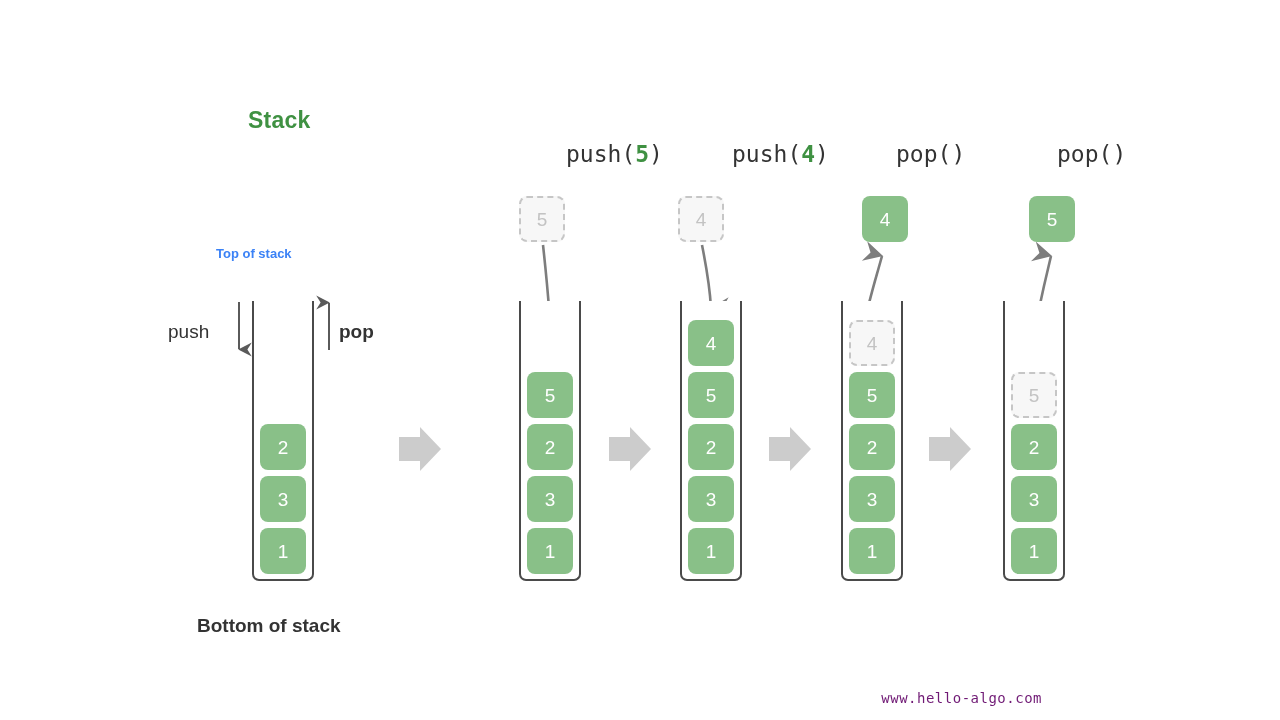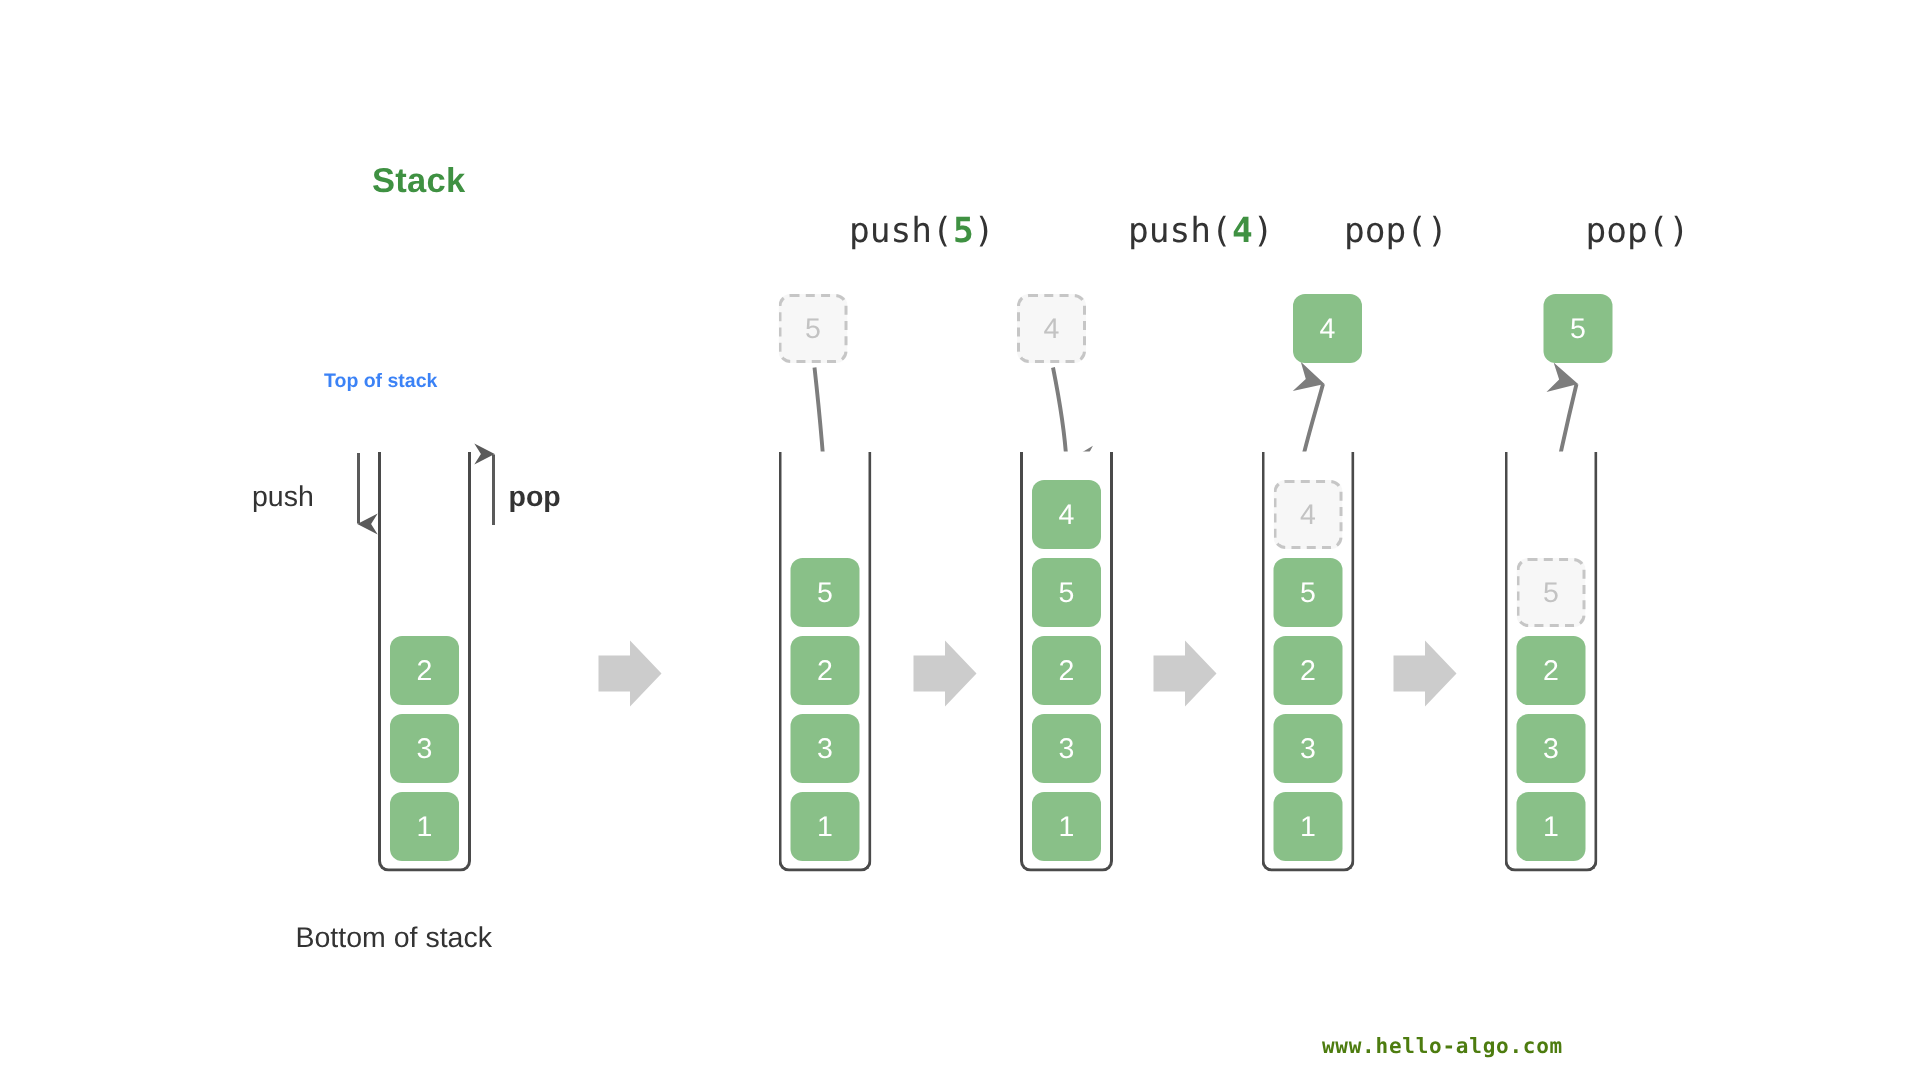--- a/index.html
+++ b/index.html
@@ -19,21 +19,21 @@
   }
 
   
   .anno-top {
     position: absolute; left: 216px; top: 246px;
     font-size: 13px; font-weight: bold; color: #3b82f6;
     white-space: nowrap;
   }
   .anno-bottom {
     position: absolute; left: 197px; top: 615px;
-    font-size: 19px; font-weight: normal; color: #333333;
+    font-size: 19px; font-weight: bold; color: #333333;
     white-space: nowrap;
   }
   .anno-push {
     position: absolute; left: 168px; top: 321px;
     font-size: 19px; font-weight: normal; color: #333333;
   }
   .anno-pop {
     position: absolute; left: 339px; top: 321px;
     font-size: 19px; font-weight: bold; color: #333333;
   }
@@ -79,21 +79,21 @@
   }
   .op-label .arg { color: #3f9142; font-weight: bold; }
 
   
   #overlay { position: absolute; left: 0; top: 0; width: 1280px; height: 720px; }
 
   
   .watermark {
     position: absolute; right: 14px; bottom: 14px;
     font-family: "DejaVu Sans Mono", monospace;
-    font-size: 14px; color: #4d7c0f; letter-spacing: .5px; font-weight: bold;
+    font-size: 14px; color: #701a75; letter-spacing: .5px;
   }
 </style>
 </head>
 <body>
 
 <div id="canvas">
 
   <svg id="overlay" viewBox="0 0 1280 720" xmlns="http://www.w3.org/2000/svg">
     <defs>
       <marker id="headDown" markerWidth="9" markerHeight="9" refX="4.2" refY="7.6" orient="auto" markerUnits="strokeWidth">
@@ -160,21 +160,21 @@
     <span>push(</span><span class="arg">5</span><span>)</span>
   </div>
   <div class="cell ghost" style="left:519px; top:196px;">5</div>
 
   <div class="vessel" style="left:519px; top:301px; height:280px;"></div>
   <div class="cell filled" style="left:527px; top:372px;">5</div>
   <div class="cell filled" style="left:527px; top:424px;">2</div>
   <div class="cell filled" style="left:527px; top:476px;">3</div>
   <div class="cell filled" style="left:527px; top:528px;">1</div>
 
-  <div class="op-label" style="left:704px; top:141px;">
+  <div class="op-label" style="left:684px; top:141px;">
     <span>push(</span><span class="arg">4</span><span>)</span>
   </div>
   <div class="cell ghost" style="left:678px; top:196px;">4</div>
 
   <div class="vessel" style="left:680px; top:301px; height:280px;"></div>
   <div class="cell filled" style="left:688px; top:320px;">4</div>
   <div class="cell filled" style="left:688px; top:372px;">5</div>
   <div class="cell filled" style="left:688px; top:424px;">2</div>
   <div class="cell filled" style="left:688px; top:476px;">3</div>
   <div class="cell filled" style="left:688px; top:528px;">1</div>

